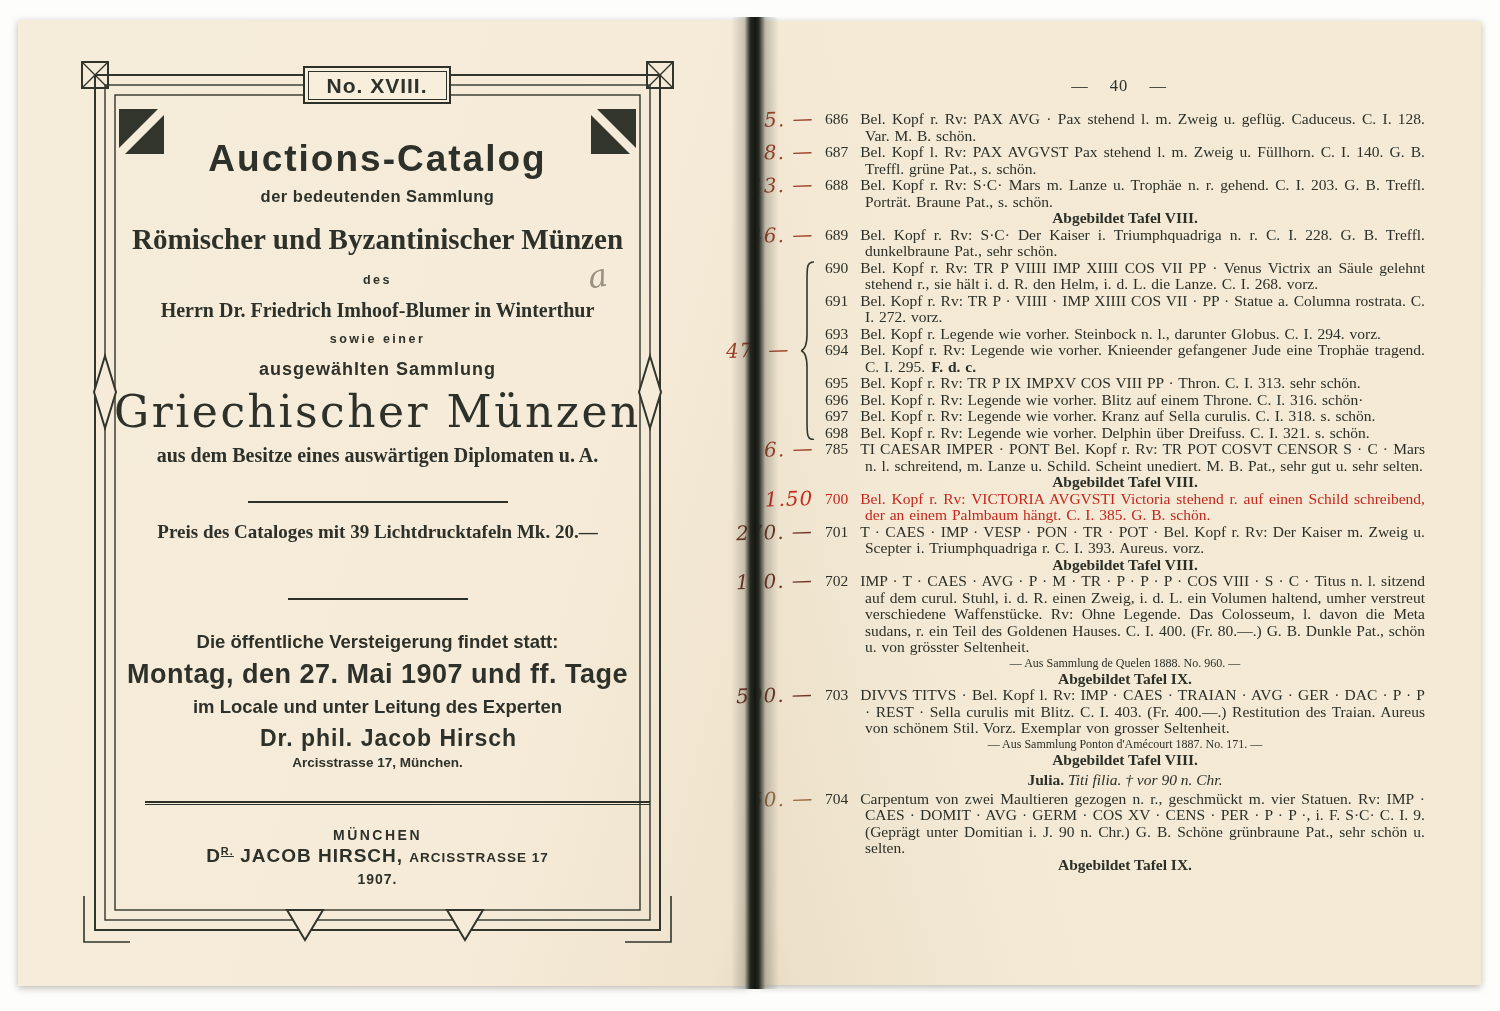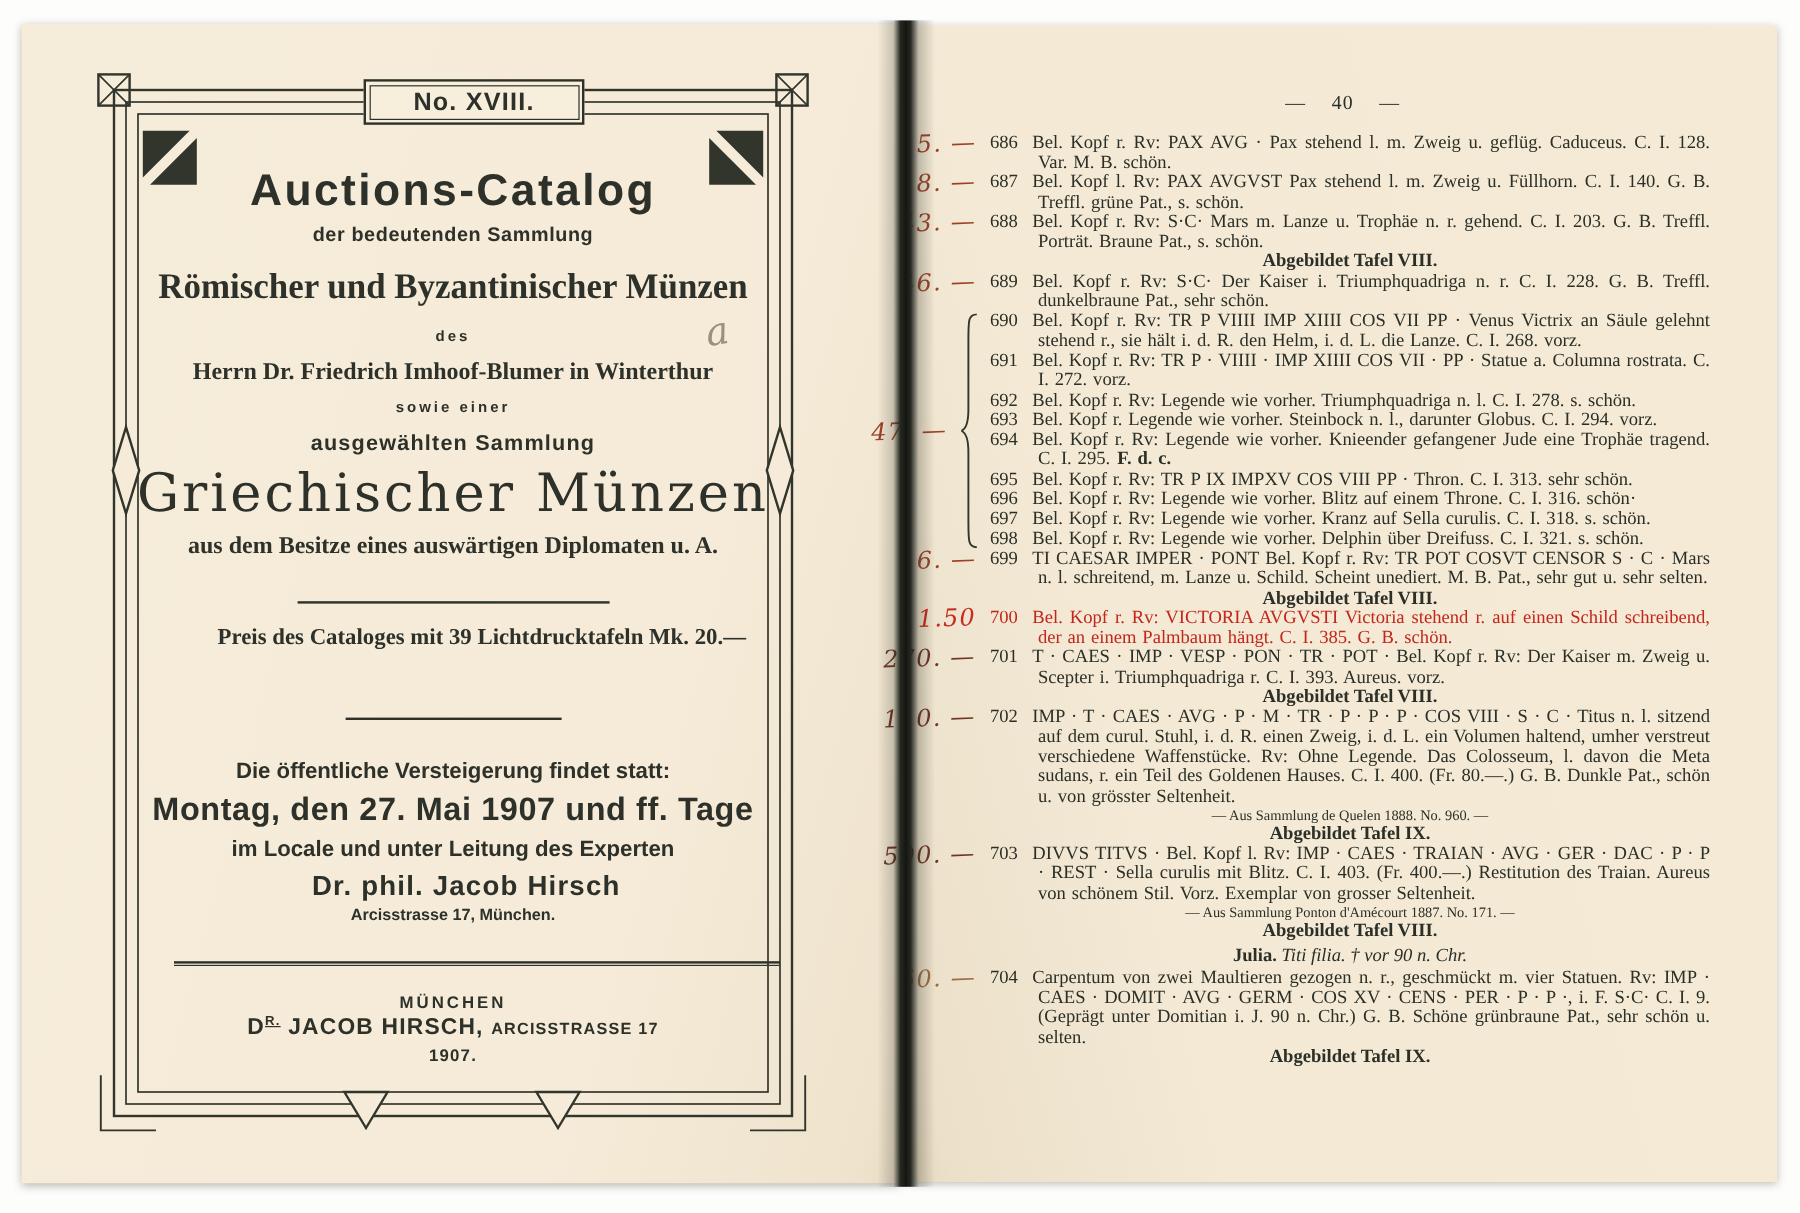--- a/index.html
+++ b/index.html
@@ -20,35 +20,35 @@
   
   .frame { position:absolute; inset:0; width:100%; height:100%; }
   .tl { position:absolute; left:0; width:719px; text-align:center; color:#2d312a; }
   .t-main   { font:bold 37px/1 "Liberation Sans",sans-serif; letter-spacing:2px; }
   .t-series { font:bold 16.5px/1 "Liberation Sans",sans-serif; letter-spacing:.5px; }
   .t-coll1  { font:bold 30px/1 "Liberation Serif",serif; transform:scaleX(.97); }
   .t-tiny   { font:bold 12.5px/1 "Liberation Sans",sans-serif; letter-spacing:2.5px; }
   .t-owner  { font:bold 20px/1 "Liberation Serif",serif; }
   .t-selected { font:bold 18px/1 "Liberation Sans",sans-serif; letter-spacing:1px; }
   .t-coll2  { font:400 44px/1 "DejaVu Serif",serif; letter-spacing:2.5px; }
-  .t-preis  { font:bold 19px/1 "Liberation Serif",serif;padding-left:24px; }
+  .t-preis  { font:bold 19px/1 "Liberation Serif",serif; }
   .t-gratis { font:bold 17.5px/1 "Liberation Sans",sans-serif; letter-spacing:.5px; }
   .t-intro, .t-venue { font:bold 18.5px/1 "Liberation Sans",sans-serif; }
   .t-date   { font:bold 27px/1 "Liberation Sans",sans-serif; letter-spacing:.5px; }
   .t-expert { font:bold 23px/1 "Liberation Sans",sans-serif; letter-spacing:1px;padding-left:11px; }
   .t-addr   { font:bold 13.5px/1 "Liberation Sans",sans-serif; }
   .t-city   { font:bold 14px/1 "Liberation Sans",sans-serif; letter-spacing:2.5px; }
   .t-pub    { font:bold 19px/1 "Liberation Sans",sans-serif; letter-spacing:1px; }
   .t-pub .street { font-size:13.5px; }
   .t-pub sup { font-size:11px; text-decoration:underline; }
   .t-year   { font:bold 14px/1 "Liberation Sans",sans-serif; letter-spacing:1px; }
   .rule { position:absolute; background:#2d312a; height:1.5px; }
   .rule-double { position:absolute; left:127px; width:505px; top:781px; height:4px;
     border-top:2px solid #2d312a; border-bottom:1px solid #2d312a; box-sizing:border-box; }
-  .catbox { position:absolute; left:285px; top:46px; width:184px; height:38px; z-index:3;
+  .catbox { position:absolute; left:285px; top:46px; width:148px; height:38px; z-index:3;
     background:#f7eedb; border:2.5px solid #2d312a; box-sizing:border-box;
     display:flex; align-items:center; justify-content:center; }
   .catbox-inner { position:absolute; inset:2.5px; border:1.5px solid #2d312a; }
   .catbox-label { position:relative; font:bold 21px/1 "Liberation Sans",sans-serif; letter-spacing:1px; color:#2d312a; }
   .pencil { position:absolute; left:570px; top:240px; font:italic 32px/1 "DejaVu Serif",serif;
     color:#98917f; transform:rotate(-10deg); }
 
   
   .pageno { position:absolute; top:55px; left:0; width:100%; text-align:center;
     font:16.5px/1.2 "Liberation Serif",serif; letter-spacing:1px; word-spacing:16px; color:#2d312a; }
@@ -178,23 +178,20 @@
         </svg>
         <span class="price price-group">47. —</span>
 
         <div class="entry">
           <p><span class="enum">690</span><span>Bel. Kopf r. Rv: TR P VIIII IMP XIIII COS VII PP · Venus Victrix an Säule gelehnt stehend r., sie hält i. d. R. den Helm, i. d. L. die Lanze. C. I. 268. vorz.</span></p>
         </div>
         <div class="entry">
           <p><span class="enum">691</span><span>Bel. Kopf r. Rv: TR P · VIIII · IMP XIIII COS VII · PP · Statue a. Columna rostrata. C. I. 272. vorz.</span></p>
         </div>
         <div class="entry">
-          <p><span class="enum">692</span><span>Bel. Kopf r. Rv: Legende wie vorher. Triumphquadriga n. l. C. I. 278. s. schön.</span></p>
-        </div>
-        <div class="entry">
           <p><span class="enum">693</span><span>Bel. Kopf r. Legende wie vorher. Steinbock n. l., darunter Globus. C. I. 294. vorz.</span></p>
         </div>
         <div class="entry">
           <p><span class="enum">694</span><span>Bel. Kopf r. Rv: Legende wie vorher. Knieender gefangener Jude eine Trophäe tragend. C. I. 295.</span><span class="btail">F. d. c.</span></p>
         </div>
         <div class="entry">
           <p><span class="enum">695</span><span>Bel. Kopf r. Rv: TR P IX IMPXV COS VIII PP · Thron. C. I. 313. sehr schön.</span></p>
         </div>
         <div class="entry">
           <p><span class="enum">696</span><span>Bel. Kopf r. Rv: Legende wie vorher. Blitz auf einem Throne. C. I. 316. schön·</span></p>
@@ -202,21 +199,21 @@
         <div class="entry">
           <p><span class="enum">697</span><span>Bel. Kopf r. Rv: Legende wie vorher. Kranz auf Sella curulis. C. I. 318. s. schön.</span></p>
         </div>
         <div class="entry">
           <p><span class="enum">698</span><span>Bel. Kopf r. Rv: Legende wie vorher. Delphin über Dreifuss. C. I. 321. s. schön.</span></p>
         </div>
       </div>
 
       <div class="entry">
         <span class="price">6. —</span>
-        <p><span class="enum">699</span><span>TI CAESAR IMPER · PONT Bel. Kopf r. Rv: TR POT COSVT CENSOR S · C · Mars n. l. schreitend, m. Lanze u. Schild. Scheint unediert. M. B. Pat., sehr gut u. sehr selten.</span></p>
+        <p><span class="enum">785</span><span>TI CAESAR IMPER · PONT Bel. Kopf r. Rv: TR POT COSVT CENSOR S · C · Mars n. l. schreitend, m. Lanze u. Schild. Scheint unediert. M. B. Pat., sehr gut u. sehr selten.</span></p>
         <div class="tafel">Abgebildet Tafel VIII.</div>
       </div>
 
       <div class="entry red">
         <span class="price price-red">11.50</span>
         <p><span class="enum">700</span><span>Bel. Kopf r. Rv: VICTORIA AVGVSTI Victoria stehend r. auf einen Schild schreibend, der an einem Palmbaum hängt. C. I. 385. G. B. schön.</span></p>
       </div>
 
       <div class="entry">
         <span class="price price-dark">270. —</span>

